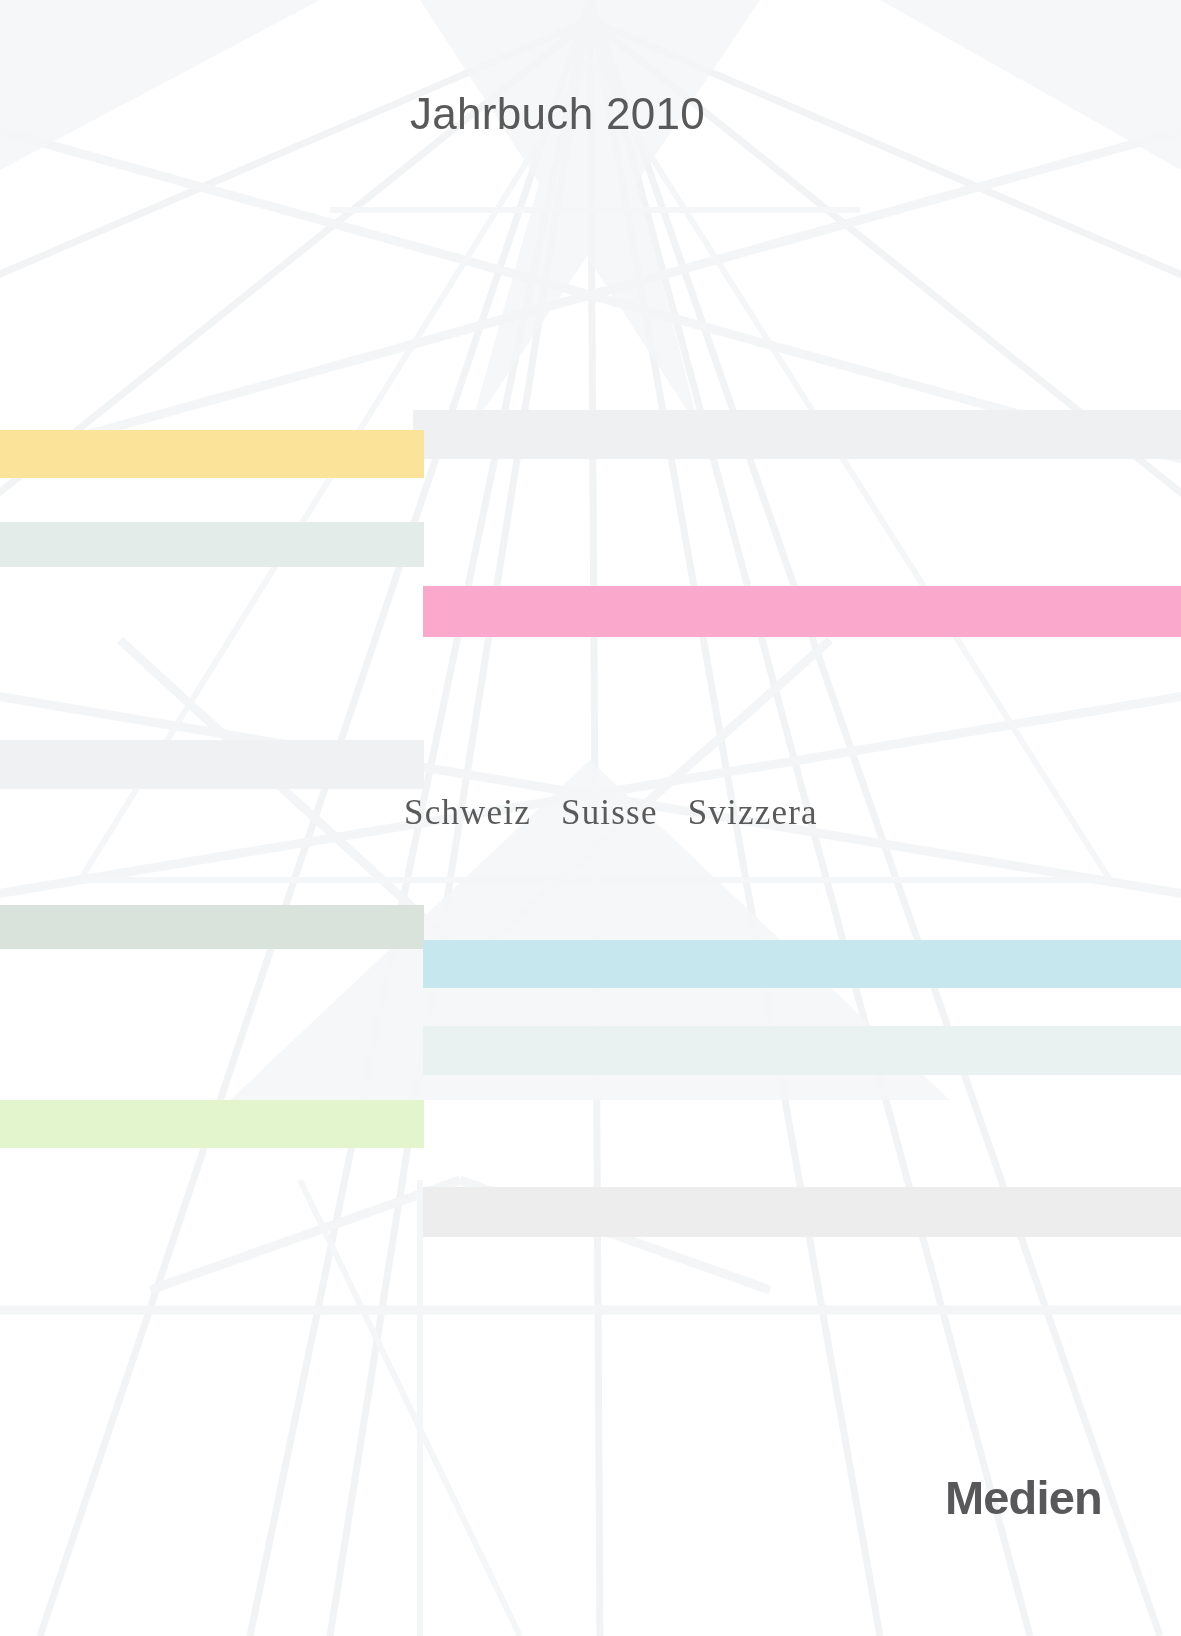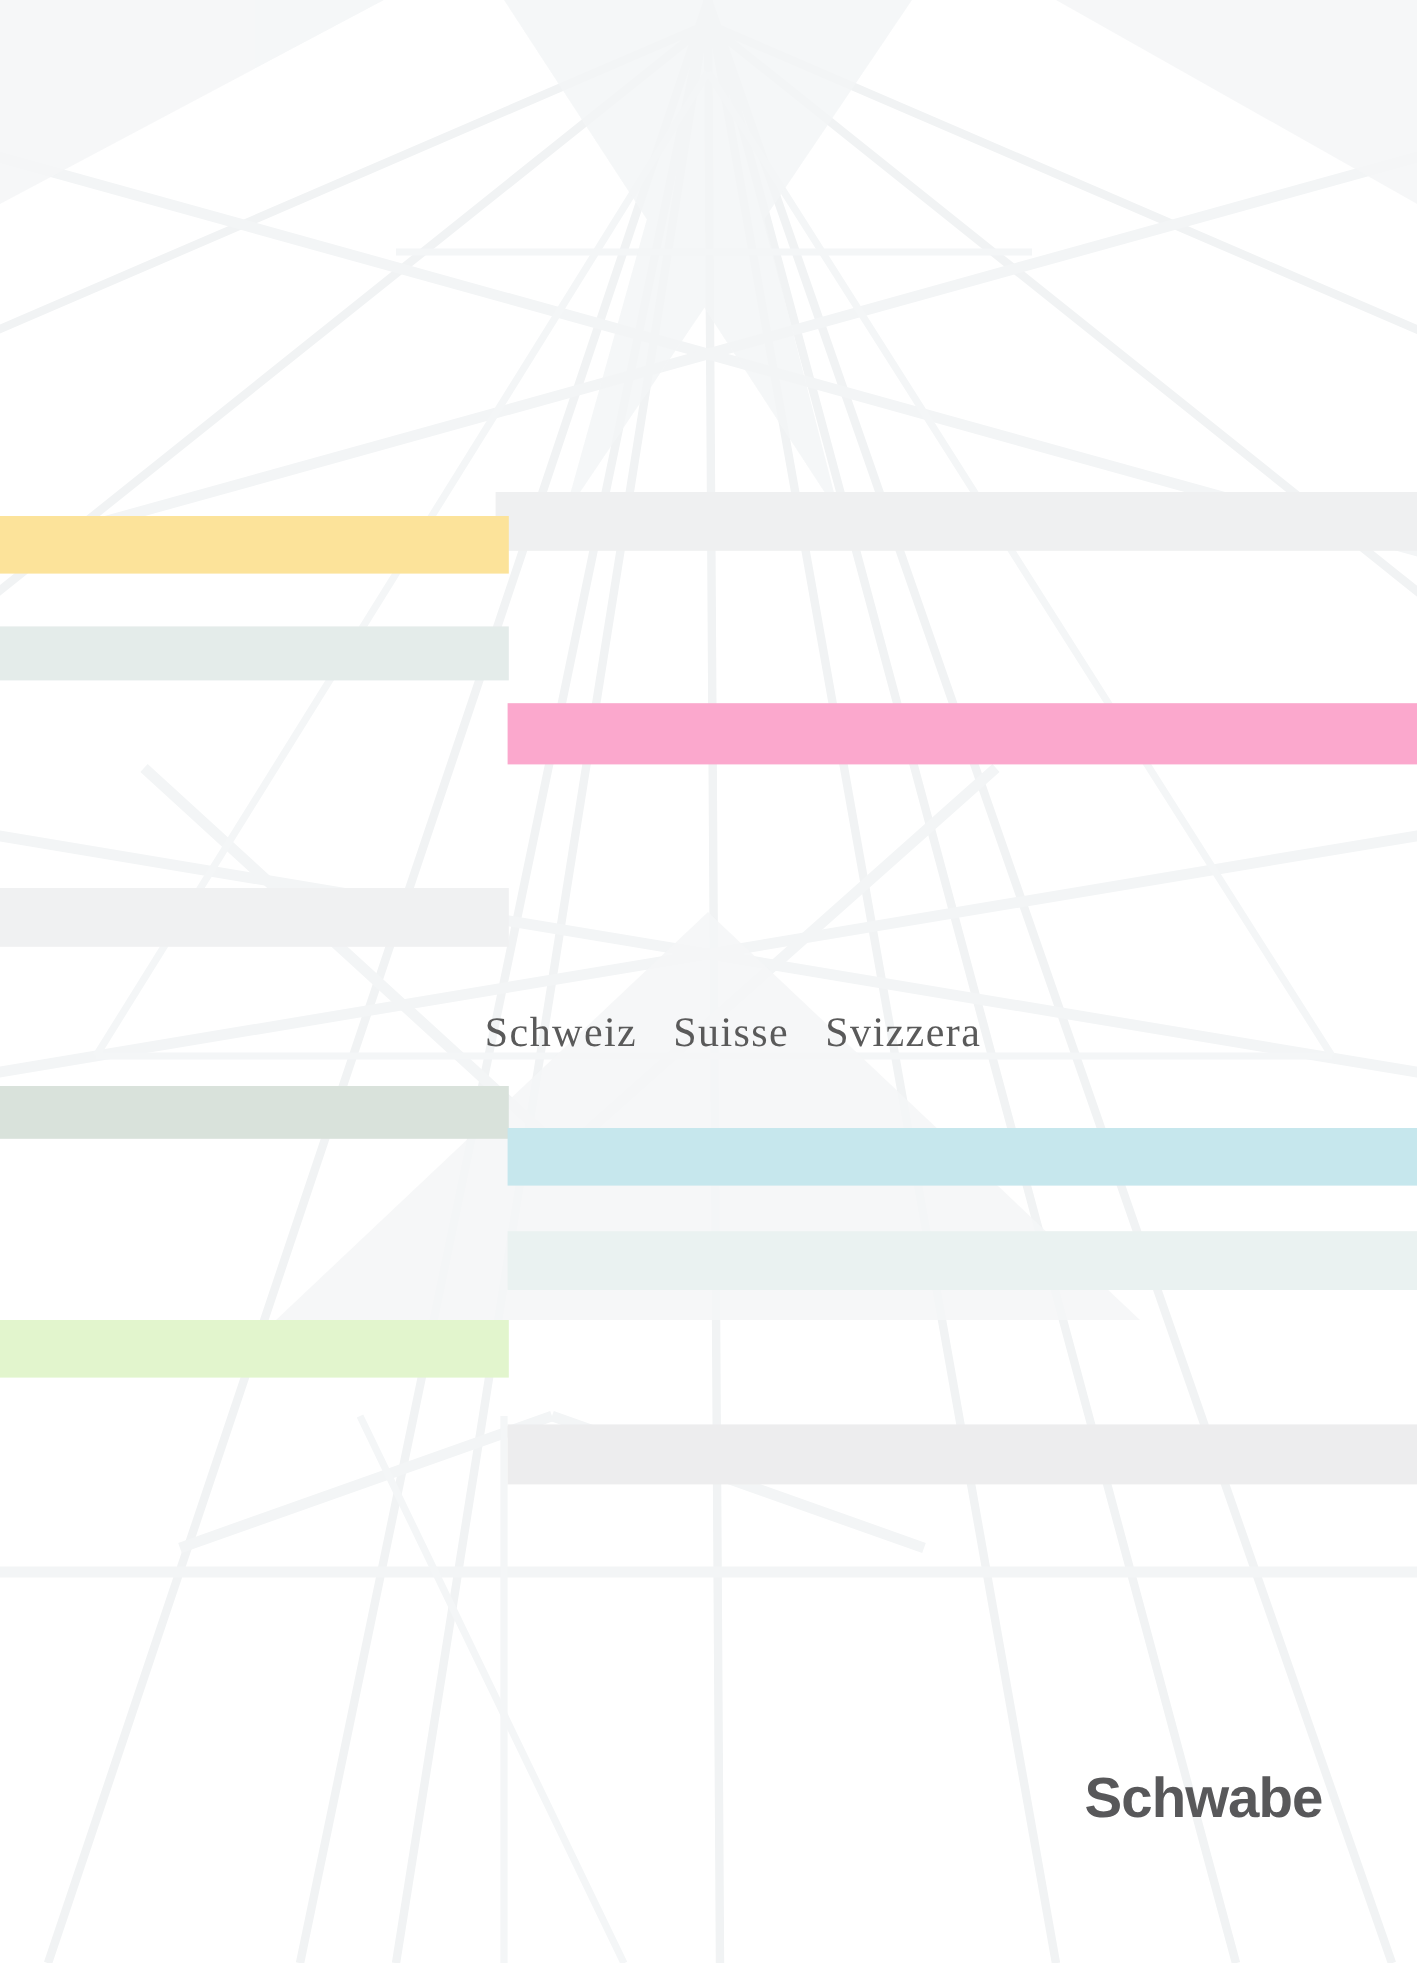--- a/index.html
+++ b/index.html
@@ -52,21 +52,20 @@
     letter-spacing:-0.5px;
   }
 
   #languages {
     left:404px; top:793px;
     font-size:35px;
     font-weight:400;
     color:#5a5a5a;
     font-family:"Liberation Serif", serif;
     letter-spacing:1.2px;
-    margin-top:48px;
   }
   #languages span { margin-right:30px; }
   #languages span:last-child { margin-right:0; }
 
   #publisher {
     right:79px; top:1470px;
     font-size:47px;
     font-weight:700;
     color:#58585a;
     letter-spacing:-0.8px;
@@ -124,20 +123,21 @@
   <div class="bar" style="left:0px;   top:430px;  width:424px; height:48px; background:#fce39a;"></div>
   <div class="bar" style="left:0px;   top:522px;  width:424px; height:45px; background:#e4ecea;"></div>
   <div class="bar" style="left:423px; top:586px;  width:758px; height:51px; background:#fba8cd;"></div>
   <div class="bar" style="left:0px;   top:740px;  width:424px; height:49px; background:#f0f1f2;"></div>
   <div class="bar" style="left:0px;   top:905px;  width:424px; height:44px; background:#d9e2db;"></div>
   <div class="bar" style="left:423px; top:940px;  width:758px; height:48px; background:#c6e7ed;"></div>
   <div class="bar" style="left:423px; top:1026px; width:758px; height:49px; background:#eaf2f1;"></div>
   <div class="bar" style="left:0px;   top:1100px; width:424px; height:48px; background:#e2f5cd;"></div>
   <div class="bar" style="left:423px; top:1187px; width:758px; height:50px; background:#ededee;"></div>
 
+  <div class="txt" id="kicker">Jahrbuch 2010</div>
 
   <div class="txt" id="languages">
     <span>Schweiz</span><span>Suisse</span><span>Svizzera</span>
   </div>
 
-  <div class="txt" id="publisher">Schwabe</div>
+  <div class="txt" id="publisher">Medien</div>
 
 </div>
 
 </body></html>

